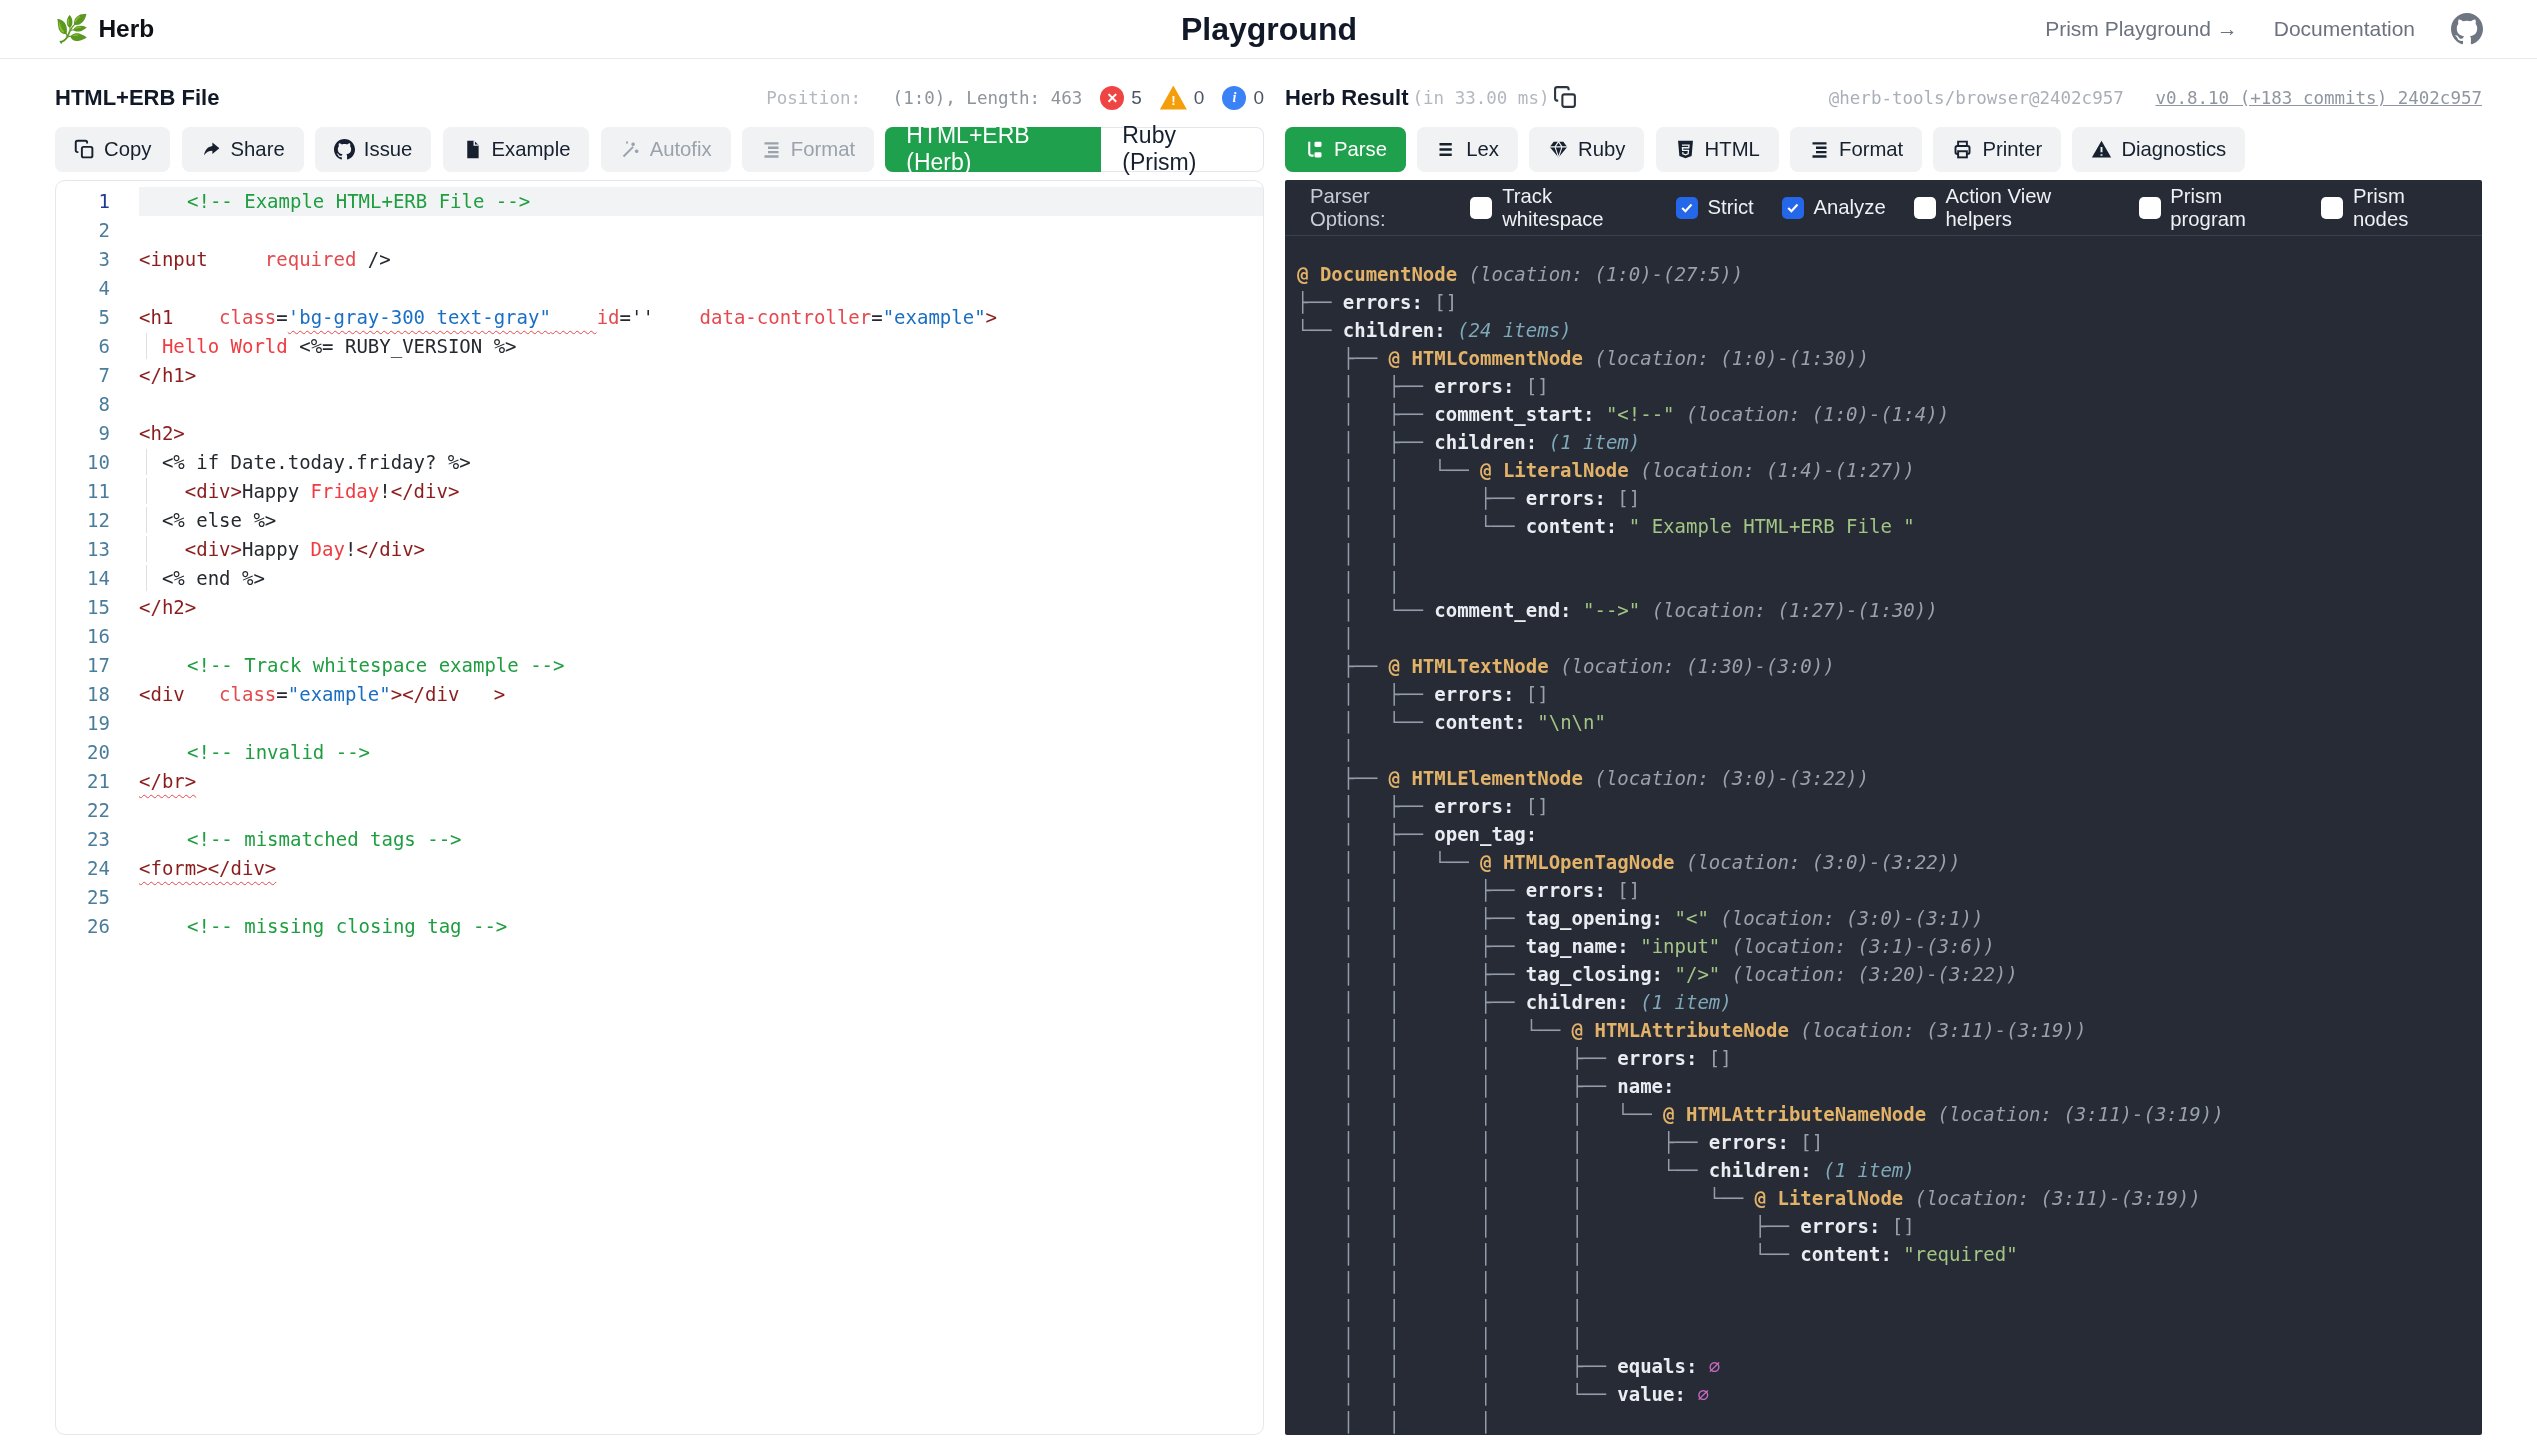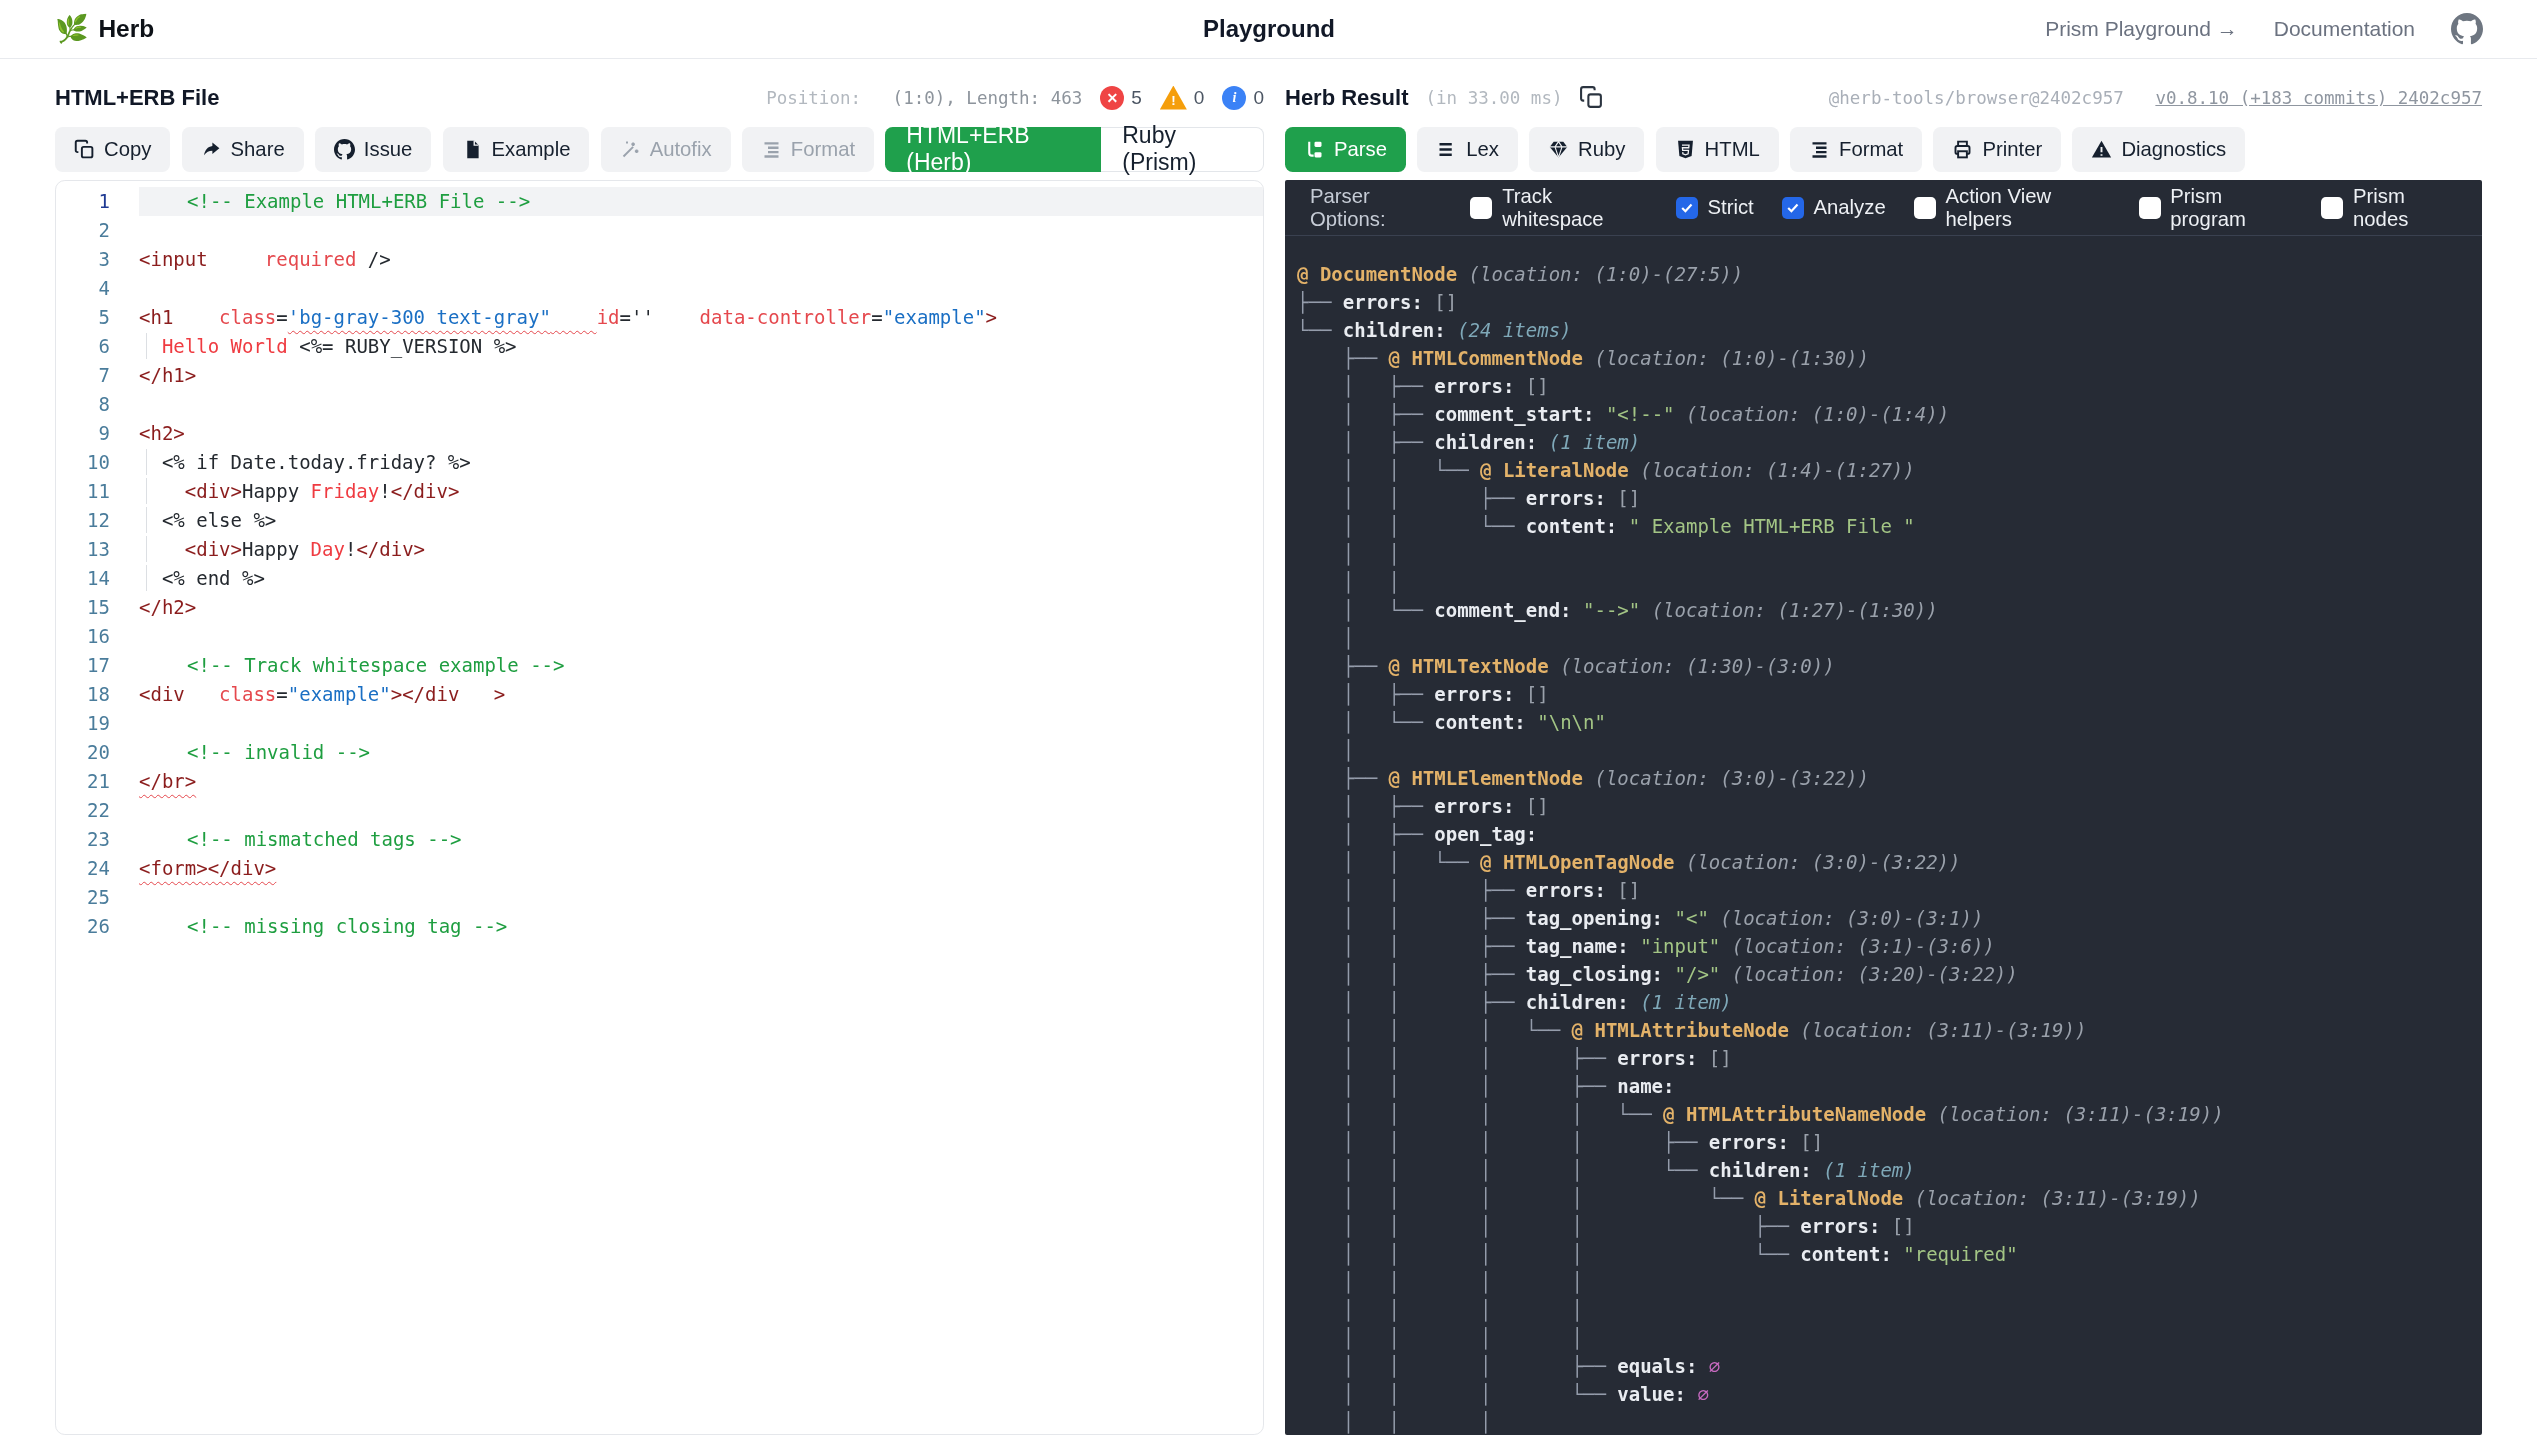--- a/index.html
+++ b/index.html
@@ -12,21 +12,21 @@
   *{box-sizing:border-box;margin:0;padding:0}
   html,body{width:2538px;height:1456px;overflow:hidden;background:#fff;
     font-family:"Liberation Sans",sans-serif;color:#111827;}
   .mono{font-family:"DejaVu Sans Mono",monospace;}
 
   
   .app-header{height:59px;border-bottom:1.4px solid #e8eaee;display:flex;align-items:center;
     padding:0 55px;position:relative;}
   .logo{display:flex;align-items:center;gap:9.8px;font-size:24.5px;font-weight:700;color:#0d1117;}
   .logo .leaf{font-size:27px;}
-  .app-title{position:absolute;left:50%;transform:translateX(-50%);font-size:24px;font-weight:600;color:#111827;}
+  .app-title{position:absolute;left:50%;transform:translateX(-50%);font-size:32px;font-weight:600;color:#111827;}
   .header-right{margin-left:auto;display:flex;align-items:center;gap:36px;}
   .header-link{font-size:21px;color:#6b7280;text-decoration:none;cursor:pointer;}
   .gh{width:32px;height:32px;color:#6e7681;cursor:pointer;display:flex;}
 
   
   .main{display:flex;gap:21px;padding:18px 55px 0 55px;}
   .col{display:flex;flex-direction:column;}
   .col-left{width:1209px;}
   .col-right{width:1197px;}
   .panel-head{display:flex;align-items:center;height:41px;}
@@ -81,21 +81,21 @@
   .cb.on{background:var(--cb-blue);}
   .cb svg{width:15.4px;height:15.4px;}
   .ast{padding:24px 21px 0 12px;font-size:19px;line-height:28px;white-space:pre;}
   .ast,.ast *{font-family:"DejaVu Sans Mono",monospace;}
   .ast .p{color:var(--tree);} .ast .n{color:var(--node);font-weight:700;}
   .ast .a{color:var(--node);font-weight:700;} .ast .k{color:var(--key);font-weight:700;}
   .ast .l{color:var(--loc);font-style:italic;} .ast .s{color:var(--str);}
   .ast .c{color:var(--cnt);font-style:italic;} .ast .b{color:#9aa1ab;}
   .ast .x{color:var(--nil);} .ast .w{color:var(--key);}
 
-  .result-head-left{display:flex;align-items:center;gap:17px;}
+  .result-head-left{display:flex;align-items:center;gap:4px;}
   .copy-btn{width:25px;height:25px;color:#2b3440;cursor:pointer;display:flex;}
   .copy-btn svg{width:25px;height:25px;}
   .ver{font-size:17.5px;color:#a9afb8;}
   .ver a{color:#8f96a0;text-decoration:underline;cursor:pointer;}
 </style>
 </head>
 <body>
 
 <header class="app-header">
   <div class="logo">

